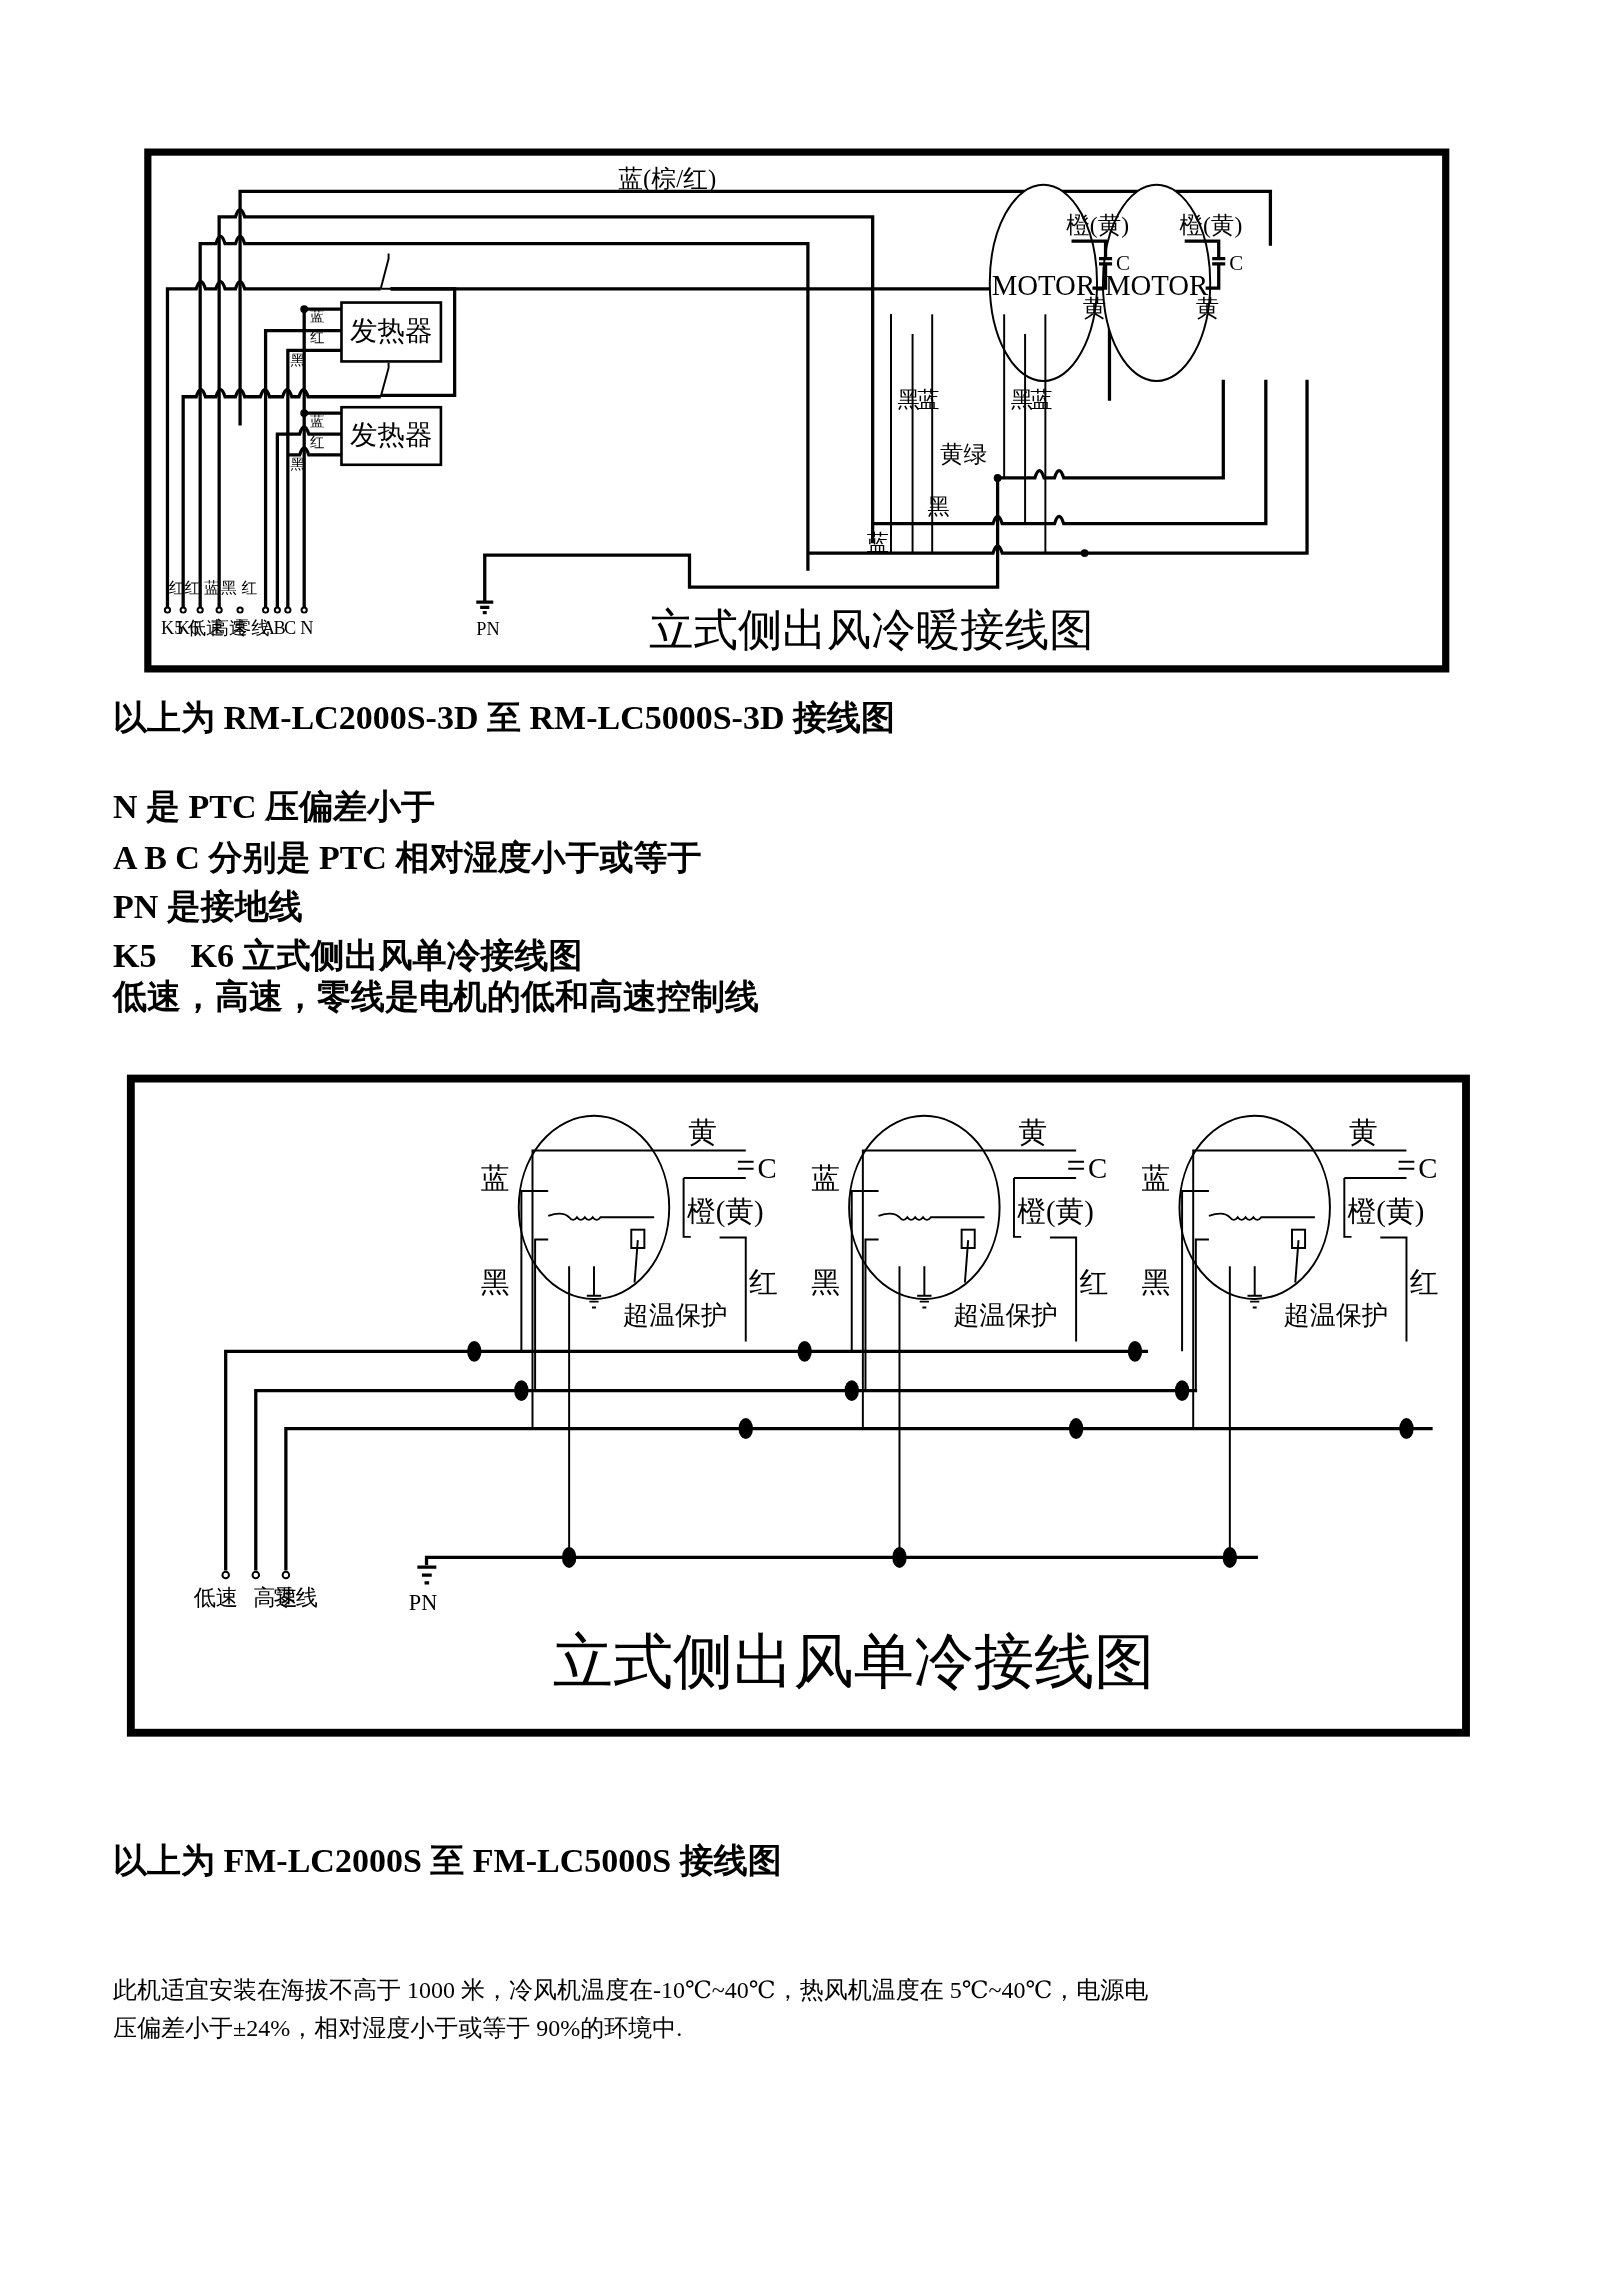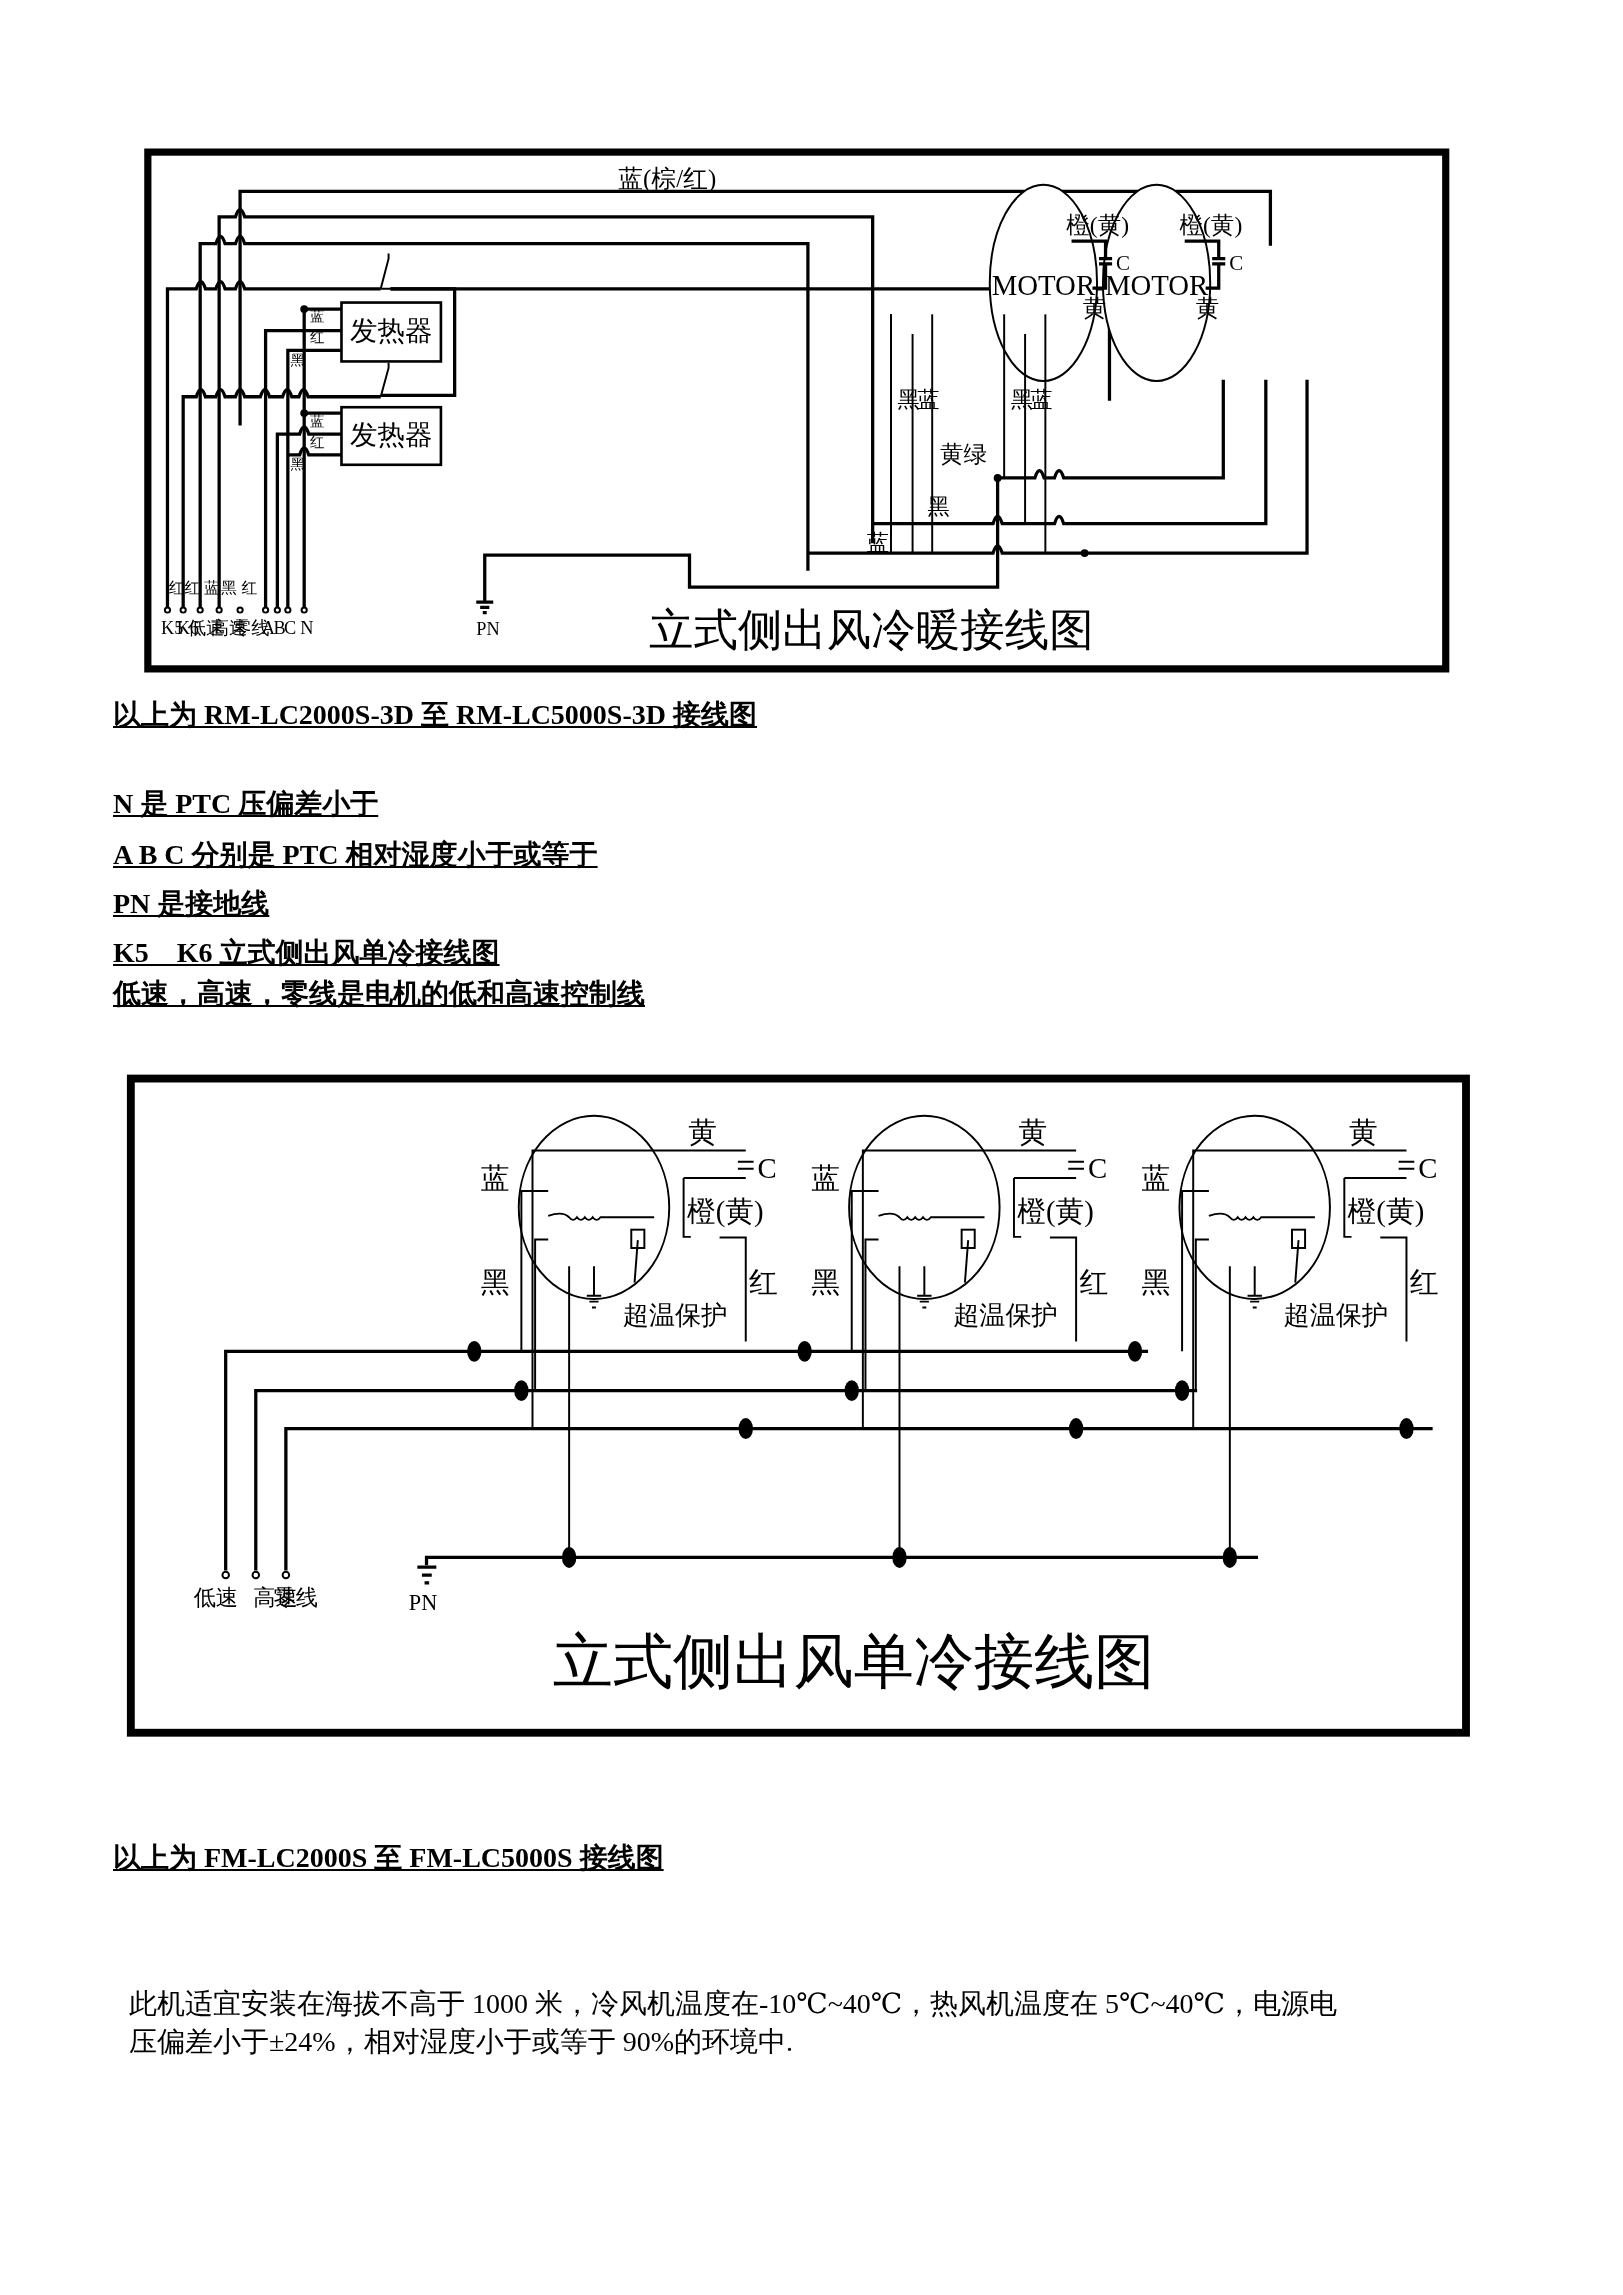--- a/index.html
+++ b/index.html
@@ -4,23 +4,23 @@
 <style>
   html, body { margin: 0; padding: 0; background: #ffffff; }
   body { width: 1623px; height: 2295px; position: relative; overflow: hidden;
          font-family: "DejaVu Serif", "Liberation Serif", serif; color: #000; }
   .diagram { position: absolute; }
   svg text { font-family: "Liberation Serif", "DejaVu Serif", serif; fill: #000; }
   .w { stroke: #000; stroke-width: 5; fill: none; }
   .wt { stroke: #000; stroke-width: 3; fill: none; }
   .dot { fill: #000; }
   .caption { position: absolute; left: 113px; font-family: "Liberation Serif", "DejaVu Serif", serif;
-             font-weight: bold; font-size: 28px; line-height: 1; white-space: nowrap; text-decoration: underline; }
-  .note { position: absolute; left: 129px; font-family: "Liberation Serif", "DejaVu Serif", serif;
-          font-size: 28px; line-height: 1; white-space: nowrap; margin-top: 12px; }
+             font-weight: bold; font-size: 34px; line-height: 1; white-space: nowrap; }
+  .note { position: absolute; left: 113px; font-family: "Liberation Serif", "DejaVu Serif", serif;
+          font-size: 24px; line-height: 1; white-space: nowrap; }
 </style>
 </head>
 <body>
 
 <svg class="diagram" style="left:0;top:0" width="1623" height="681" viewBox="0 0 2481 1040">
   <rect x="226" y="232" width="1984" height="790" fill="none" stroke="#000" stroke-width="11"></rect>
 
   <text x="945" y="285" font-size="38">蓝(棕/红)</text>
 
   <path class="w" d="M367 650 V292 H1598 H1942 V375"></path>

